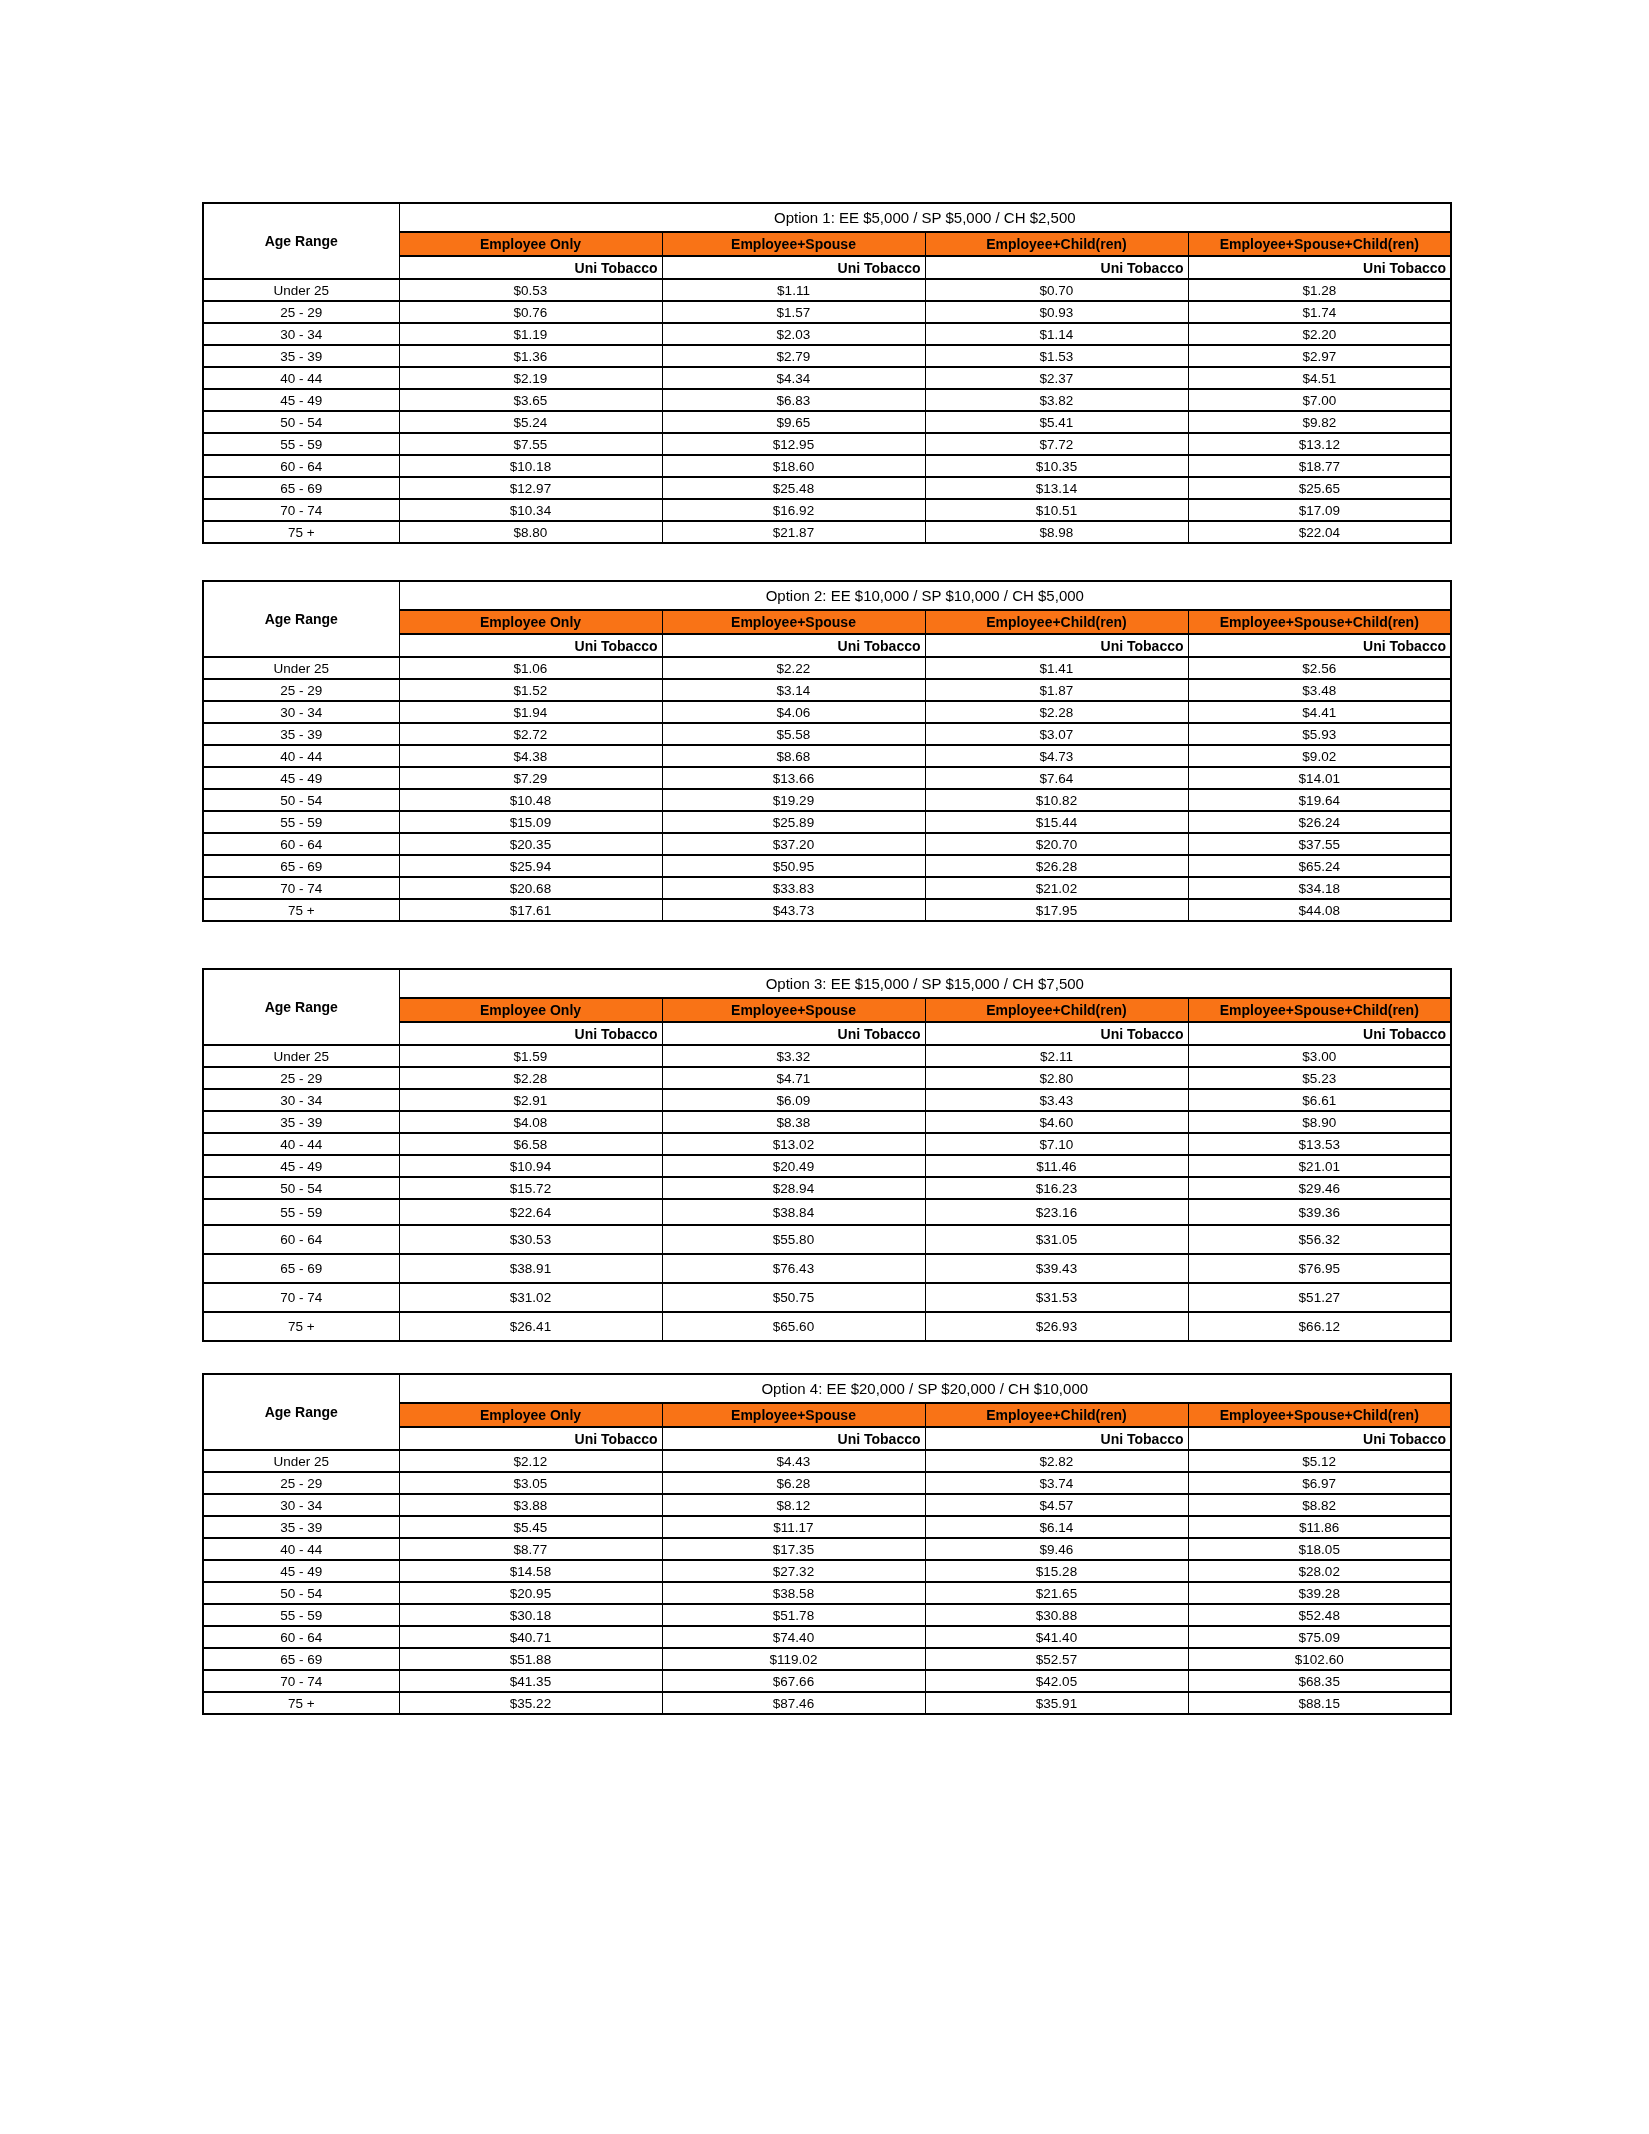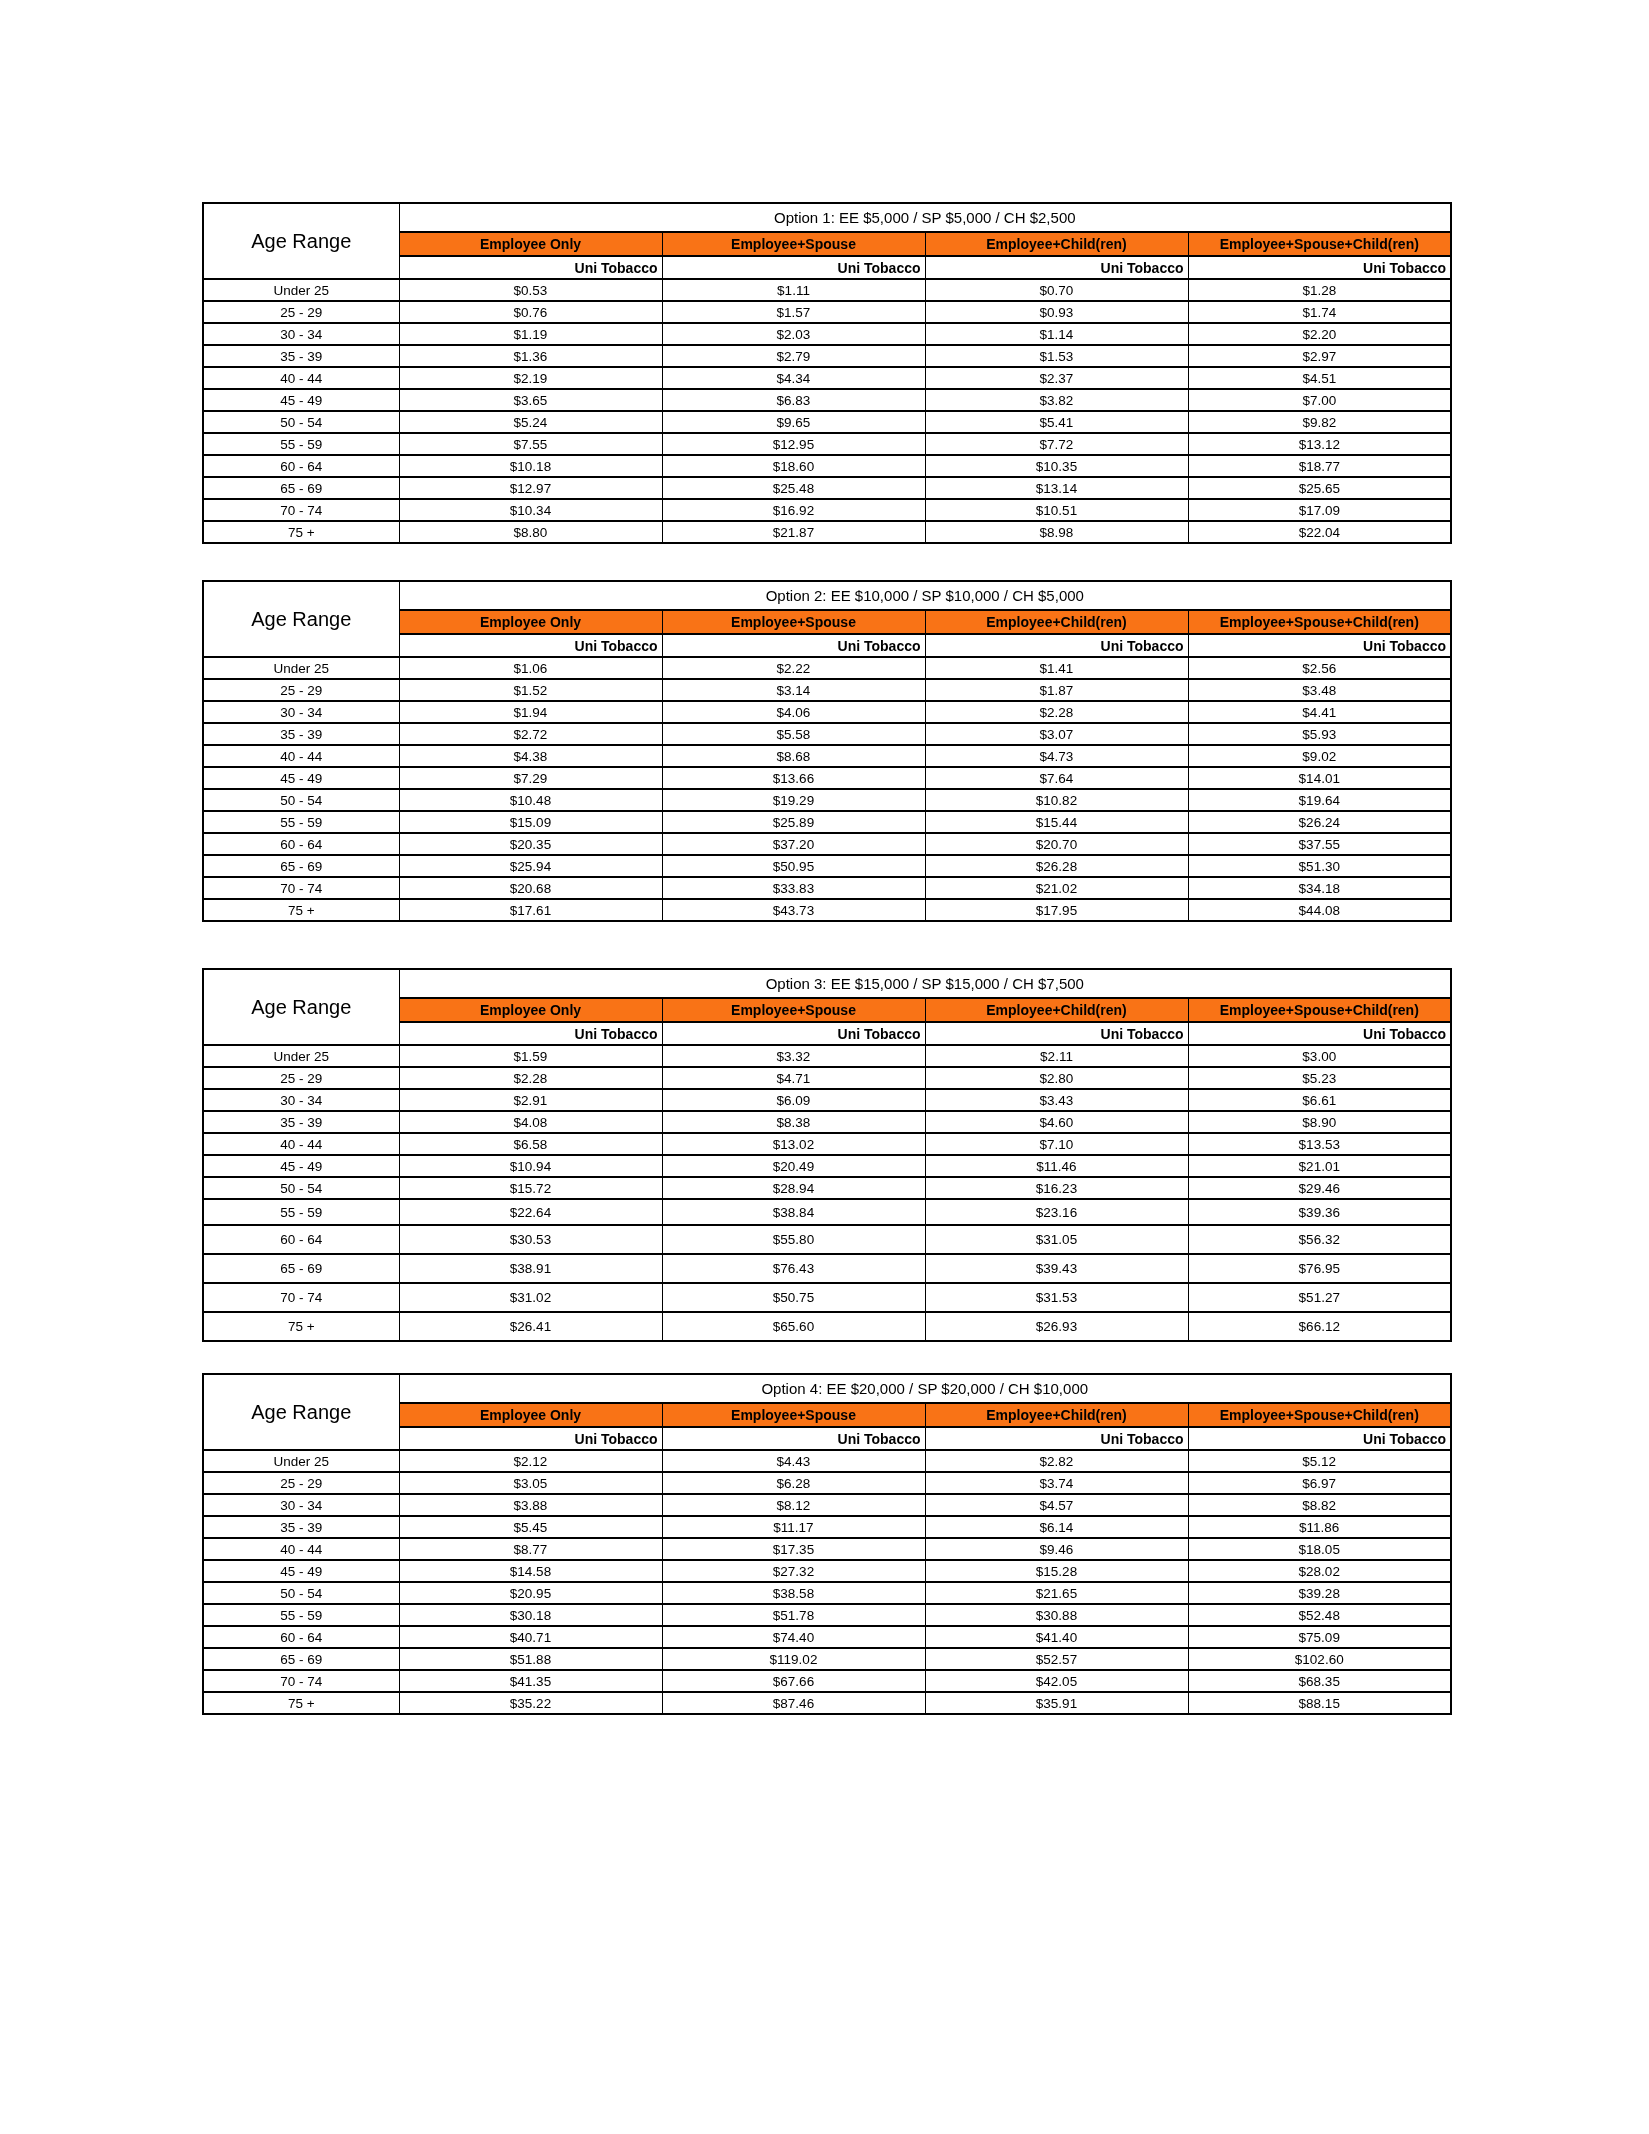--- a/index.html
+++ b/index.html
@@ -35,22 +35,22 @@
     border-right: 1px solid #000000;
     border-top: 2px solid #000000;
     border-bottom: 2px solid #000000;
     text-align: center;
     vertical-align: middle;
     padding: 0 4px;
     overflow: hidden;
     white-space: nowrap;
   }
   th.age-head {
-    font-weight: normal;
-    font-size: 20px;
+    font-weight: bold;
+    font-size: 14px;
     border-right: 2px solid #000000;
   }
   th.option-title {
     font-weight: normal;
     font-size: 15px;
     height: 27px;
     border-bottom: 1px solid #000000;
     white-space: pre-wrap;
     background: #ffffff;
   }
@@ -288,21 +288,21 @@
           <td>$20.35</td>
           <td>$37.20</td>
           <td>$20.70</td>
           <td>$37.55</td>
         </tr>
         <tr>
           <td>65 - 69</td>
           <td>$25.94</td>
           <td>$50.95</td>
           <td>$26.28</td>
-          <td>$51.30</td>
+          <td>$65.24</td>
         </tr>
         <tr>
           <td>70 - 74</td>
           <td>$20.68</td>
           <td>$33.83</td>
           <td>$21.02</td>
           <td>$34.18</td>
         </tr>
         <tr>
           <td>75 +</td>

